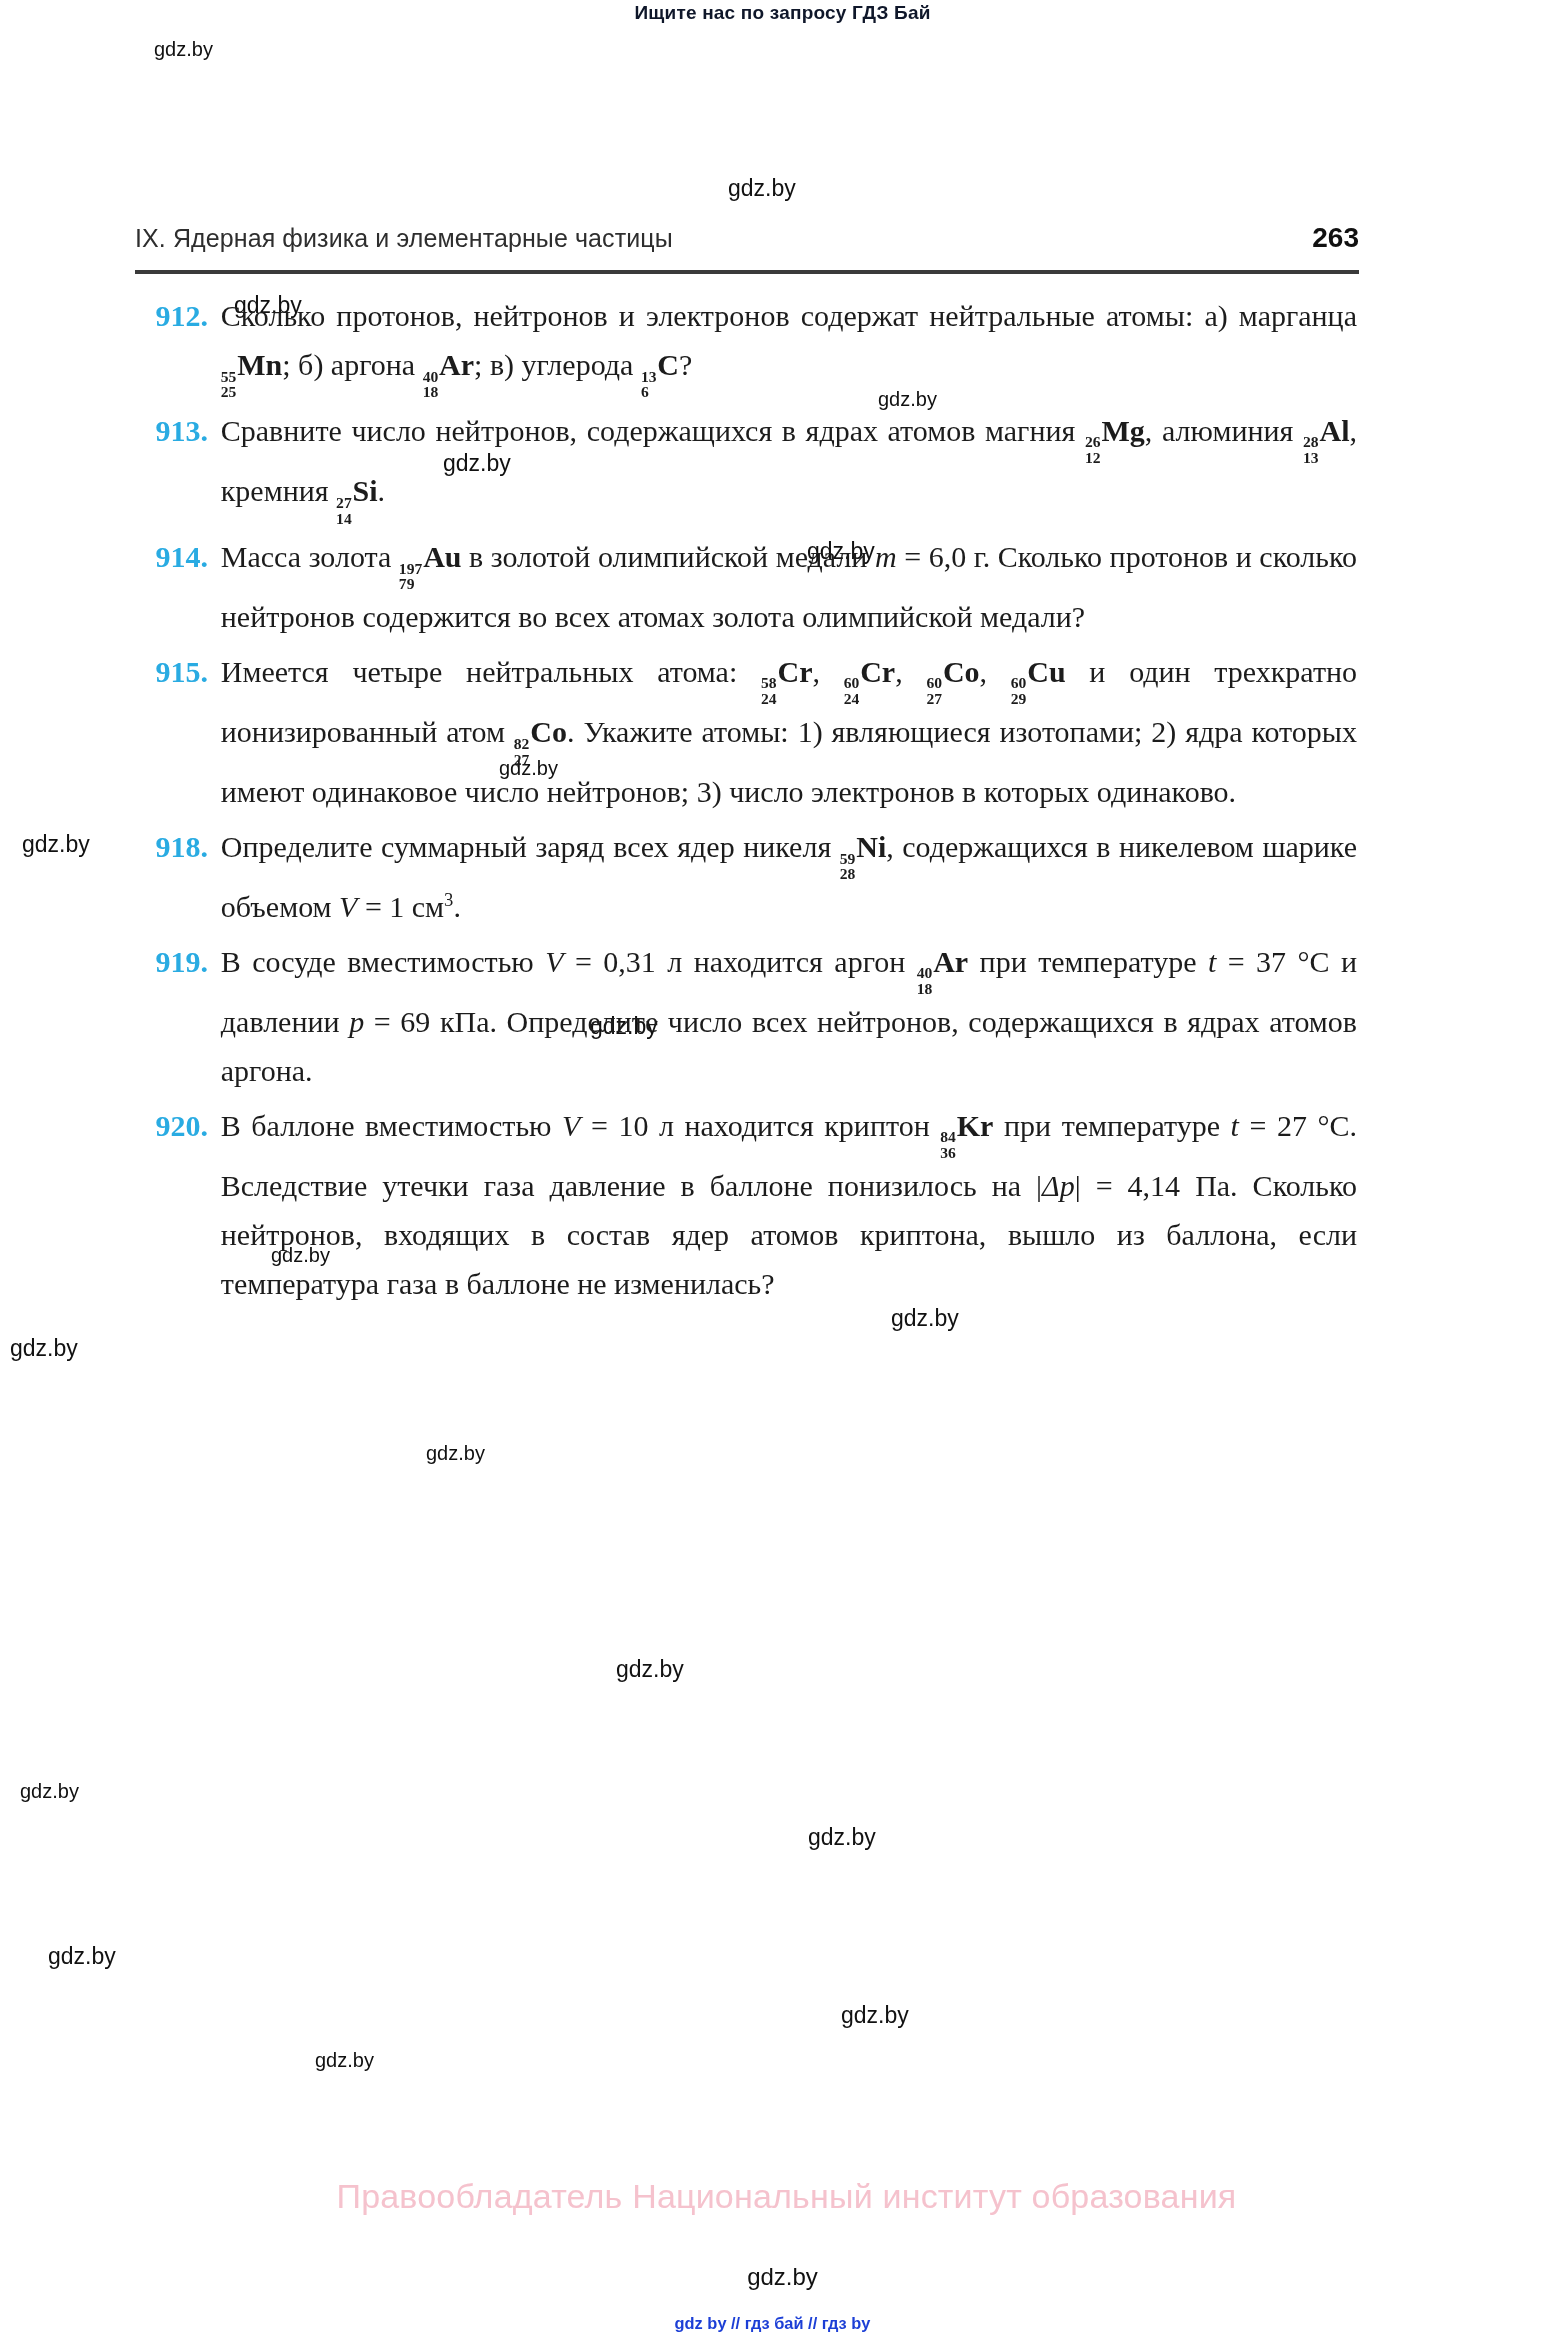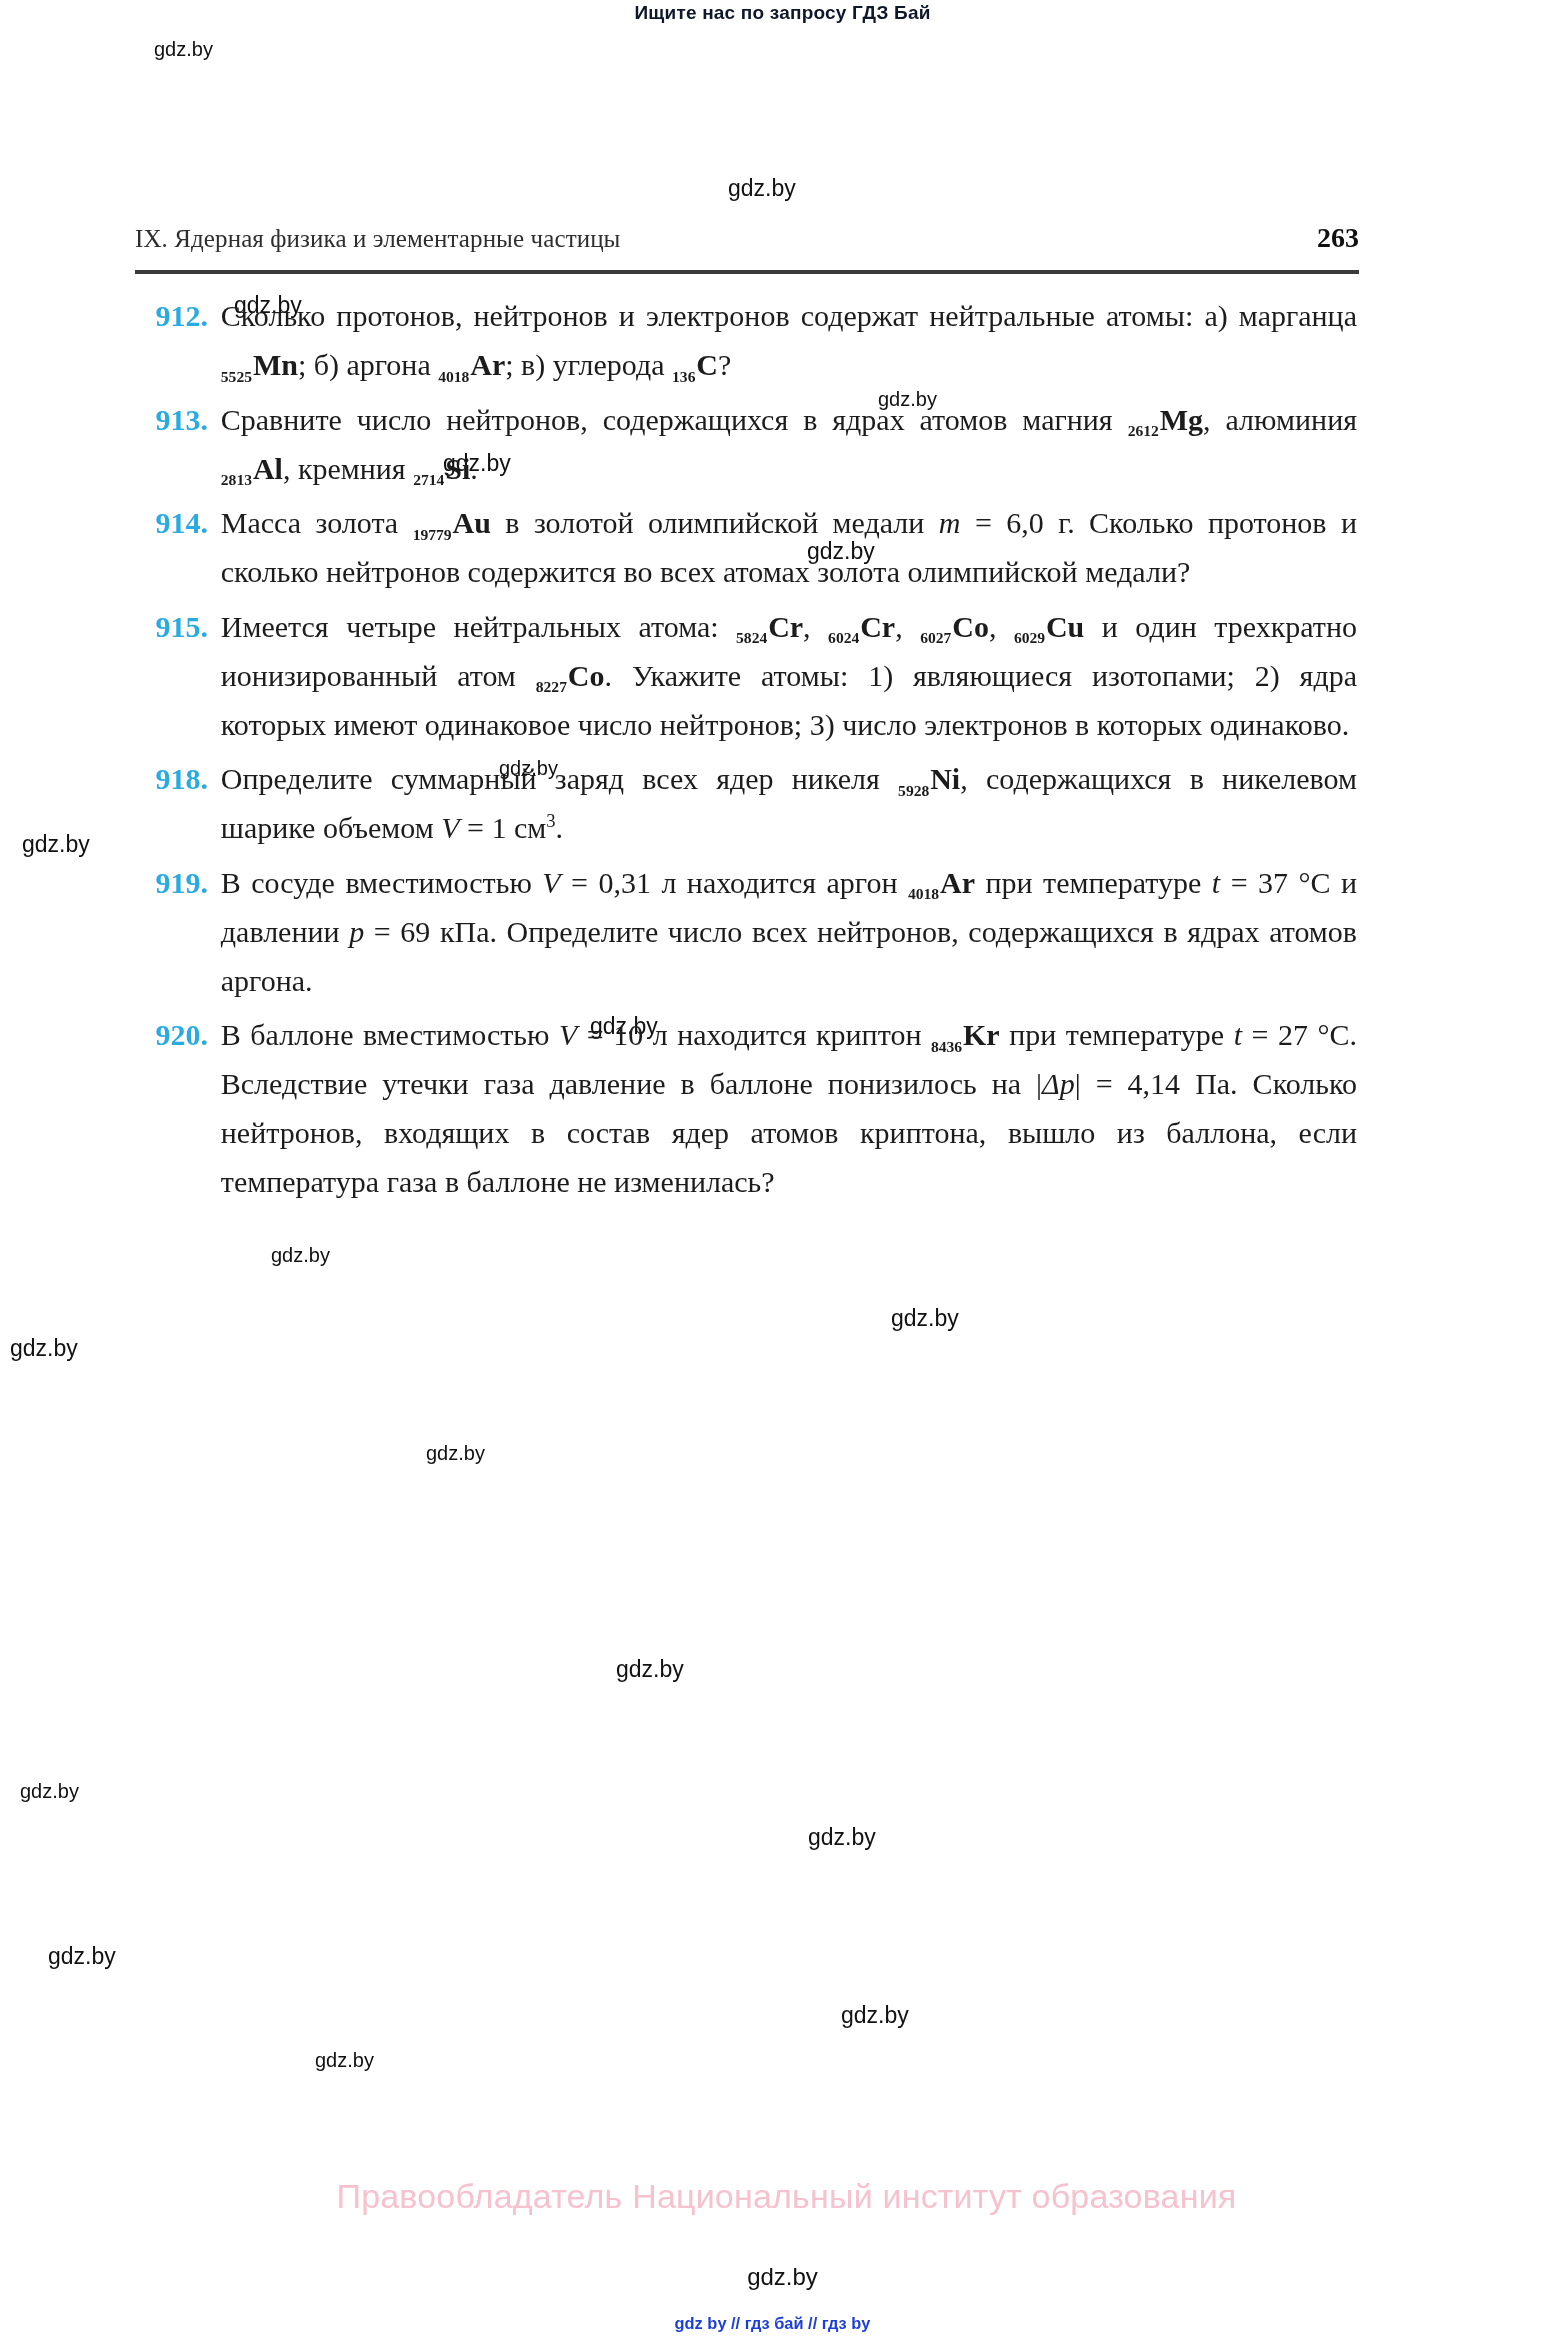--- a/index.html
+++ b/index.html
@@ -46,21 +46,21 @@
 
   
   .running-head {
     position: absolute;
     left: 135px;
     top: 222px;
     width: 1224px;
     display: flex;
     align-items: baseline;
     justify-content: space-between;
-    font-family: Liberation Serif, serif;
+    font-family: Liberation Sans, sans-serif;
   }
   .running-head .chapter {
     font-size: 25px;
     color: #2e2e2e;
     letter-spacing: 0.1px;
   }
   .running-head .pageno {
     font-size: 28px;
     font-weight: bold;
     color: #111111;
@@ -109,21 +109,21 @@
   }
 
   
   .nuc {
     display: inline-block;
     white-space: nowrap;
     vertical-align: baseline;
   }
   .nuc .iso {
     display: inline-flex;
-    flex-direction: row;
+    flex-direction: column;
     vertical-align: -0.42em;
     font-size: 0.52em;
     line-height: 1.02;
     margin-right: 0.9px;
     font-weight: bold;
   }
   .nuc .sym {
     font-weight: bold;
     font-size: 1em;
   }

